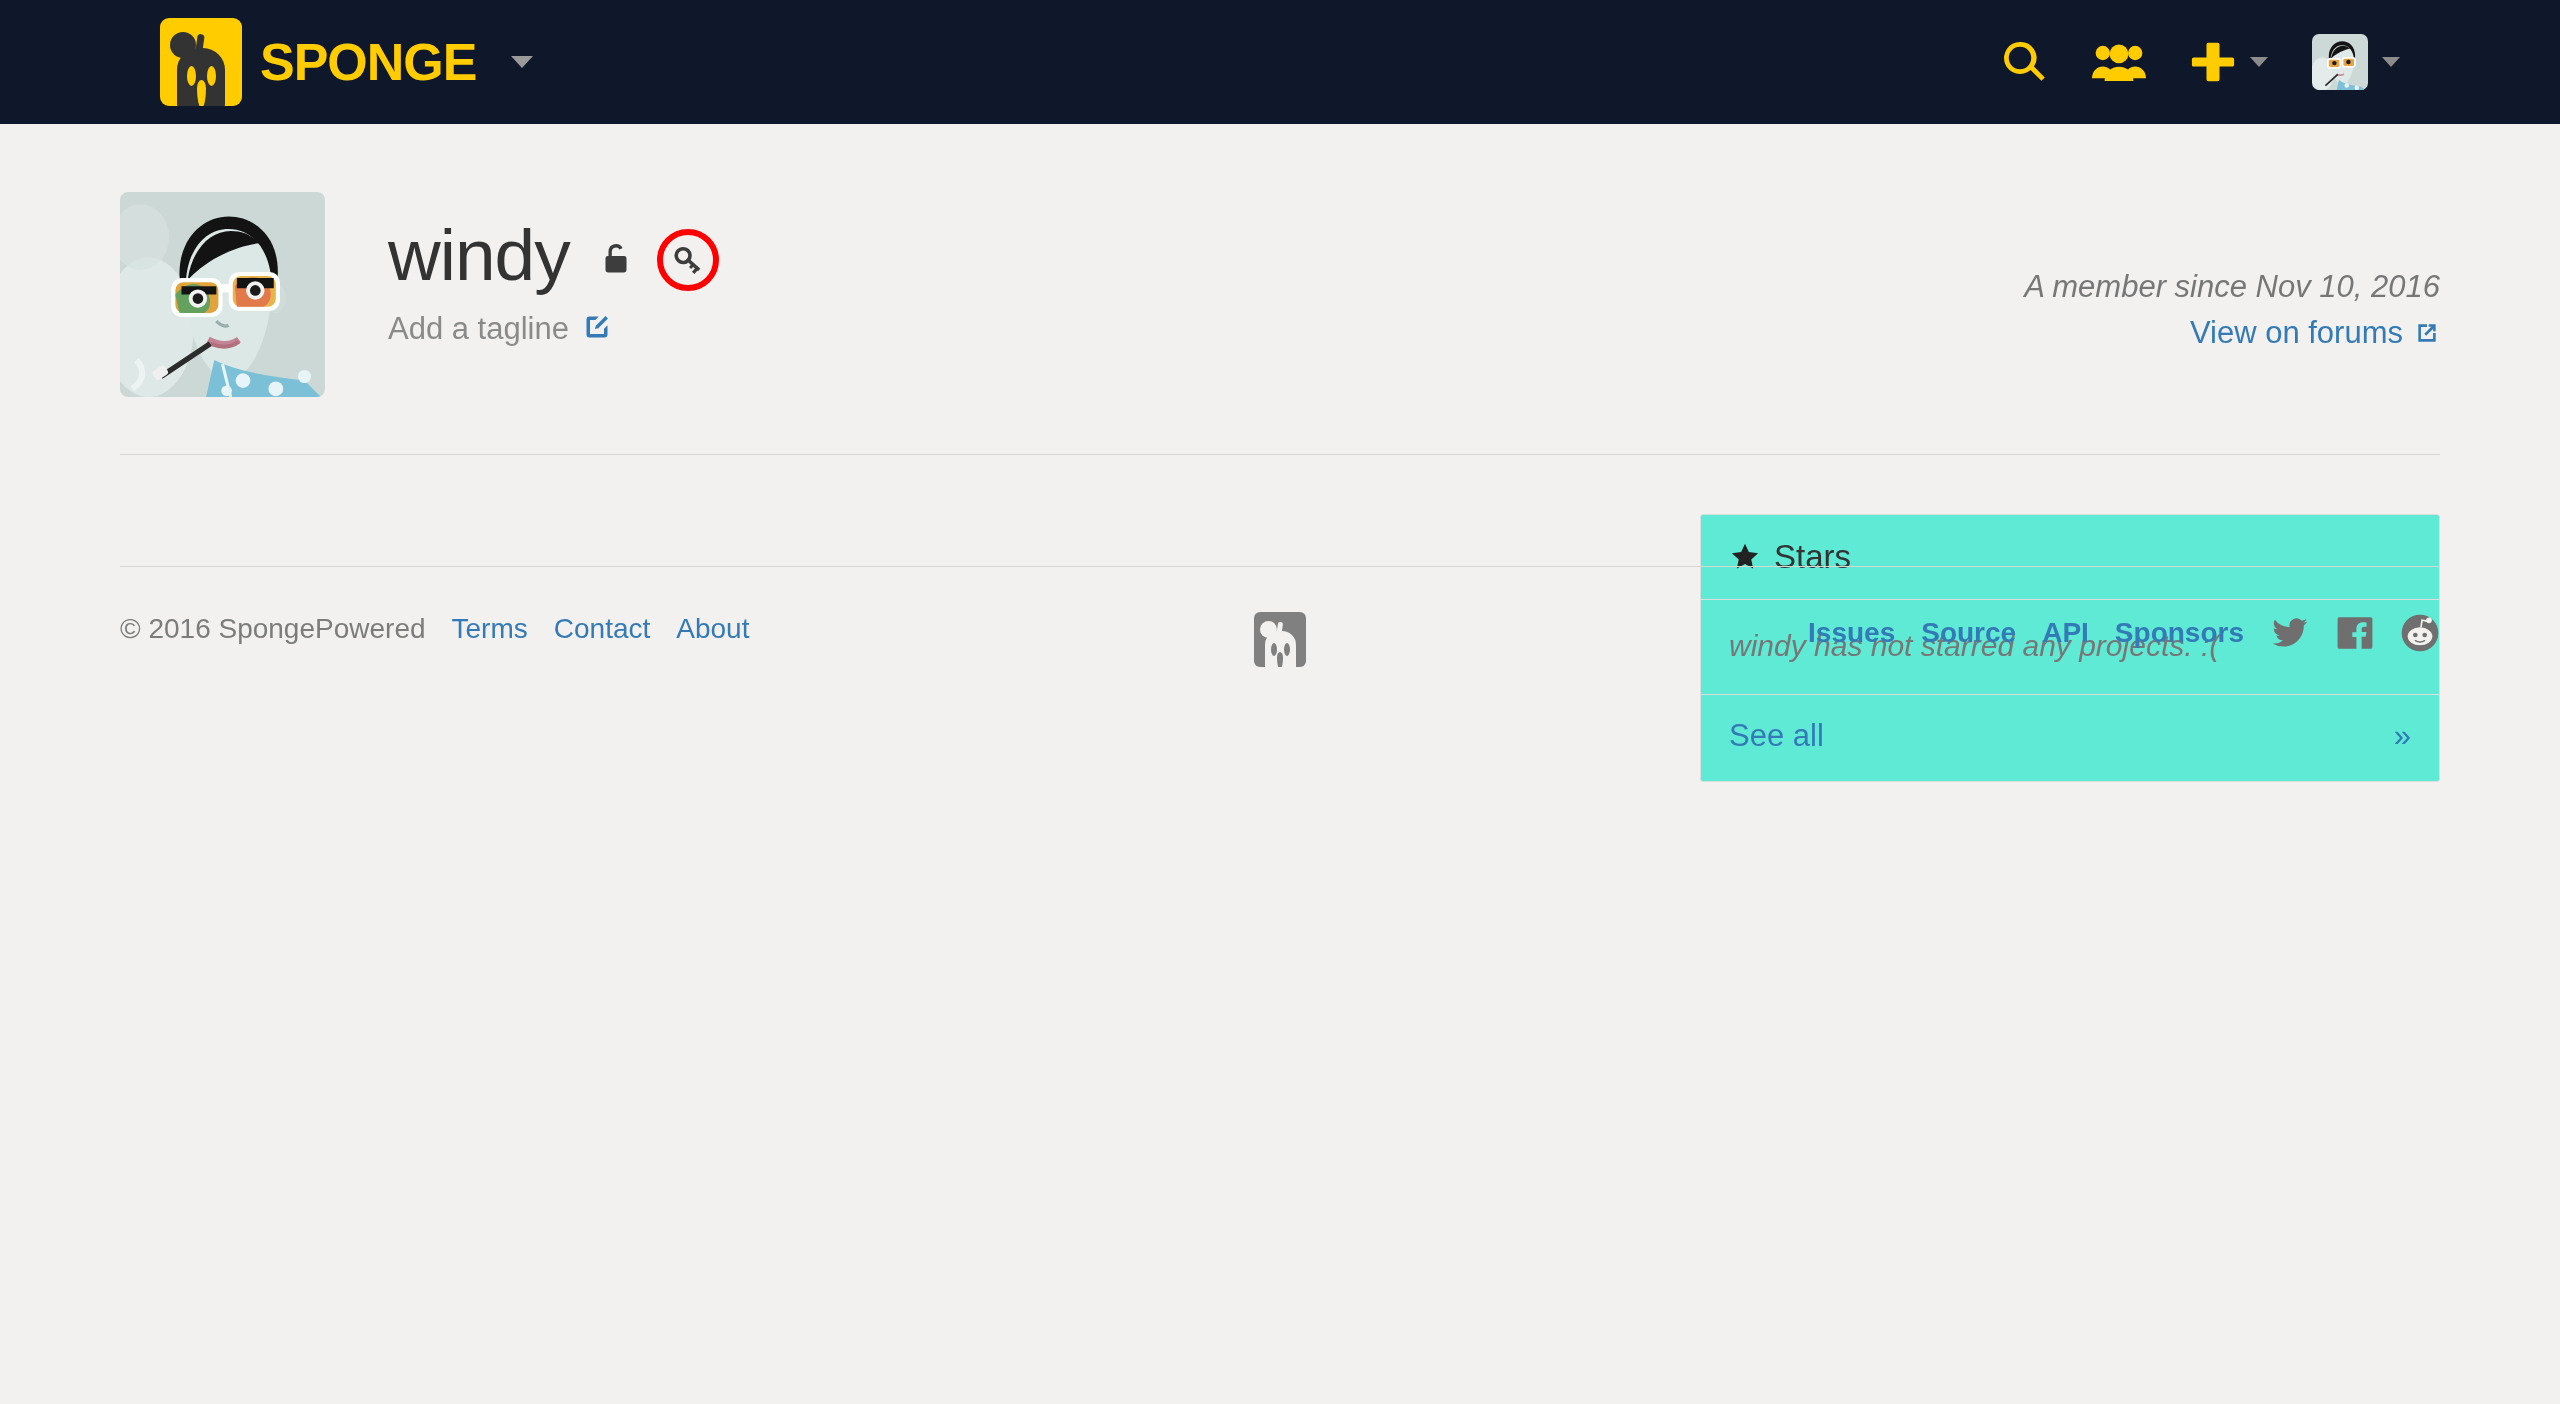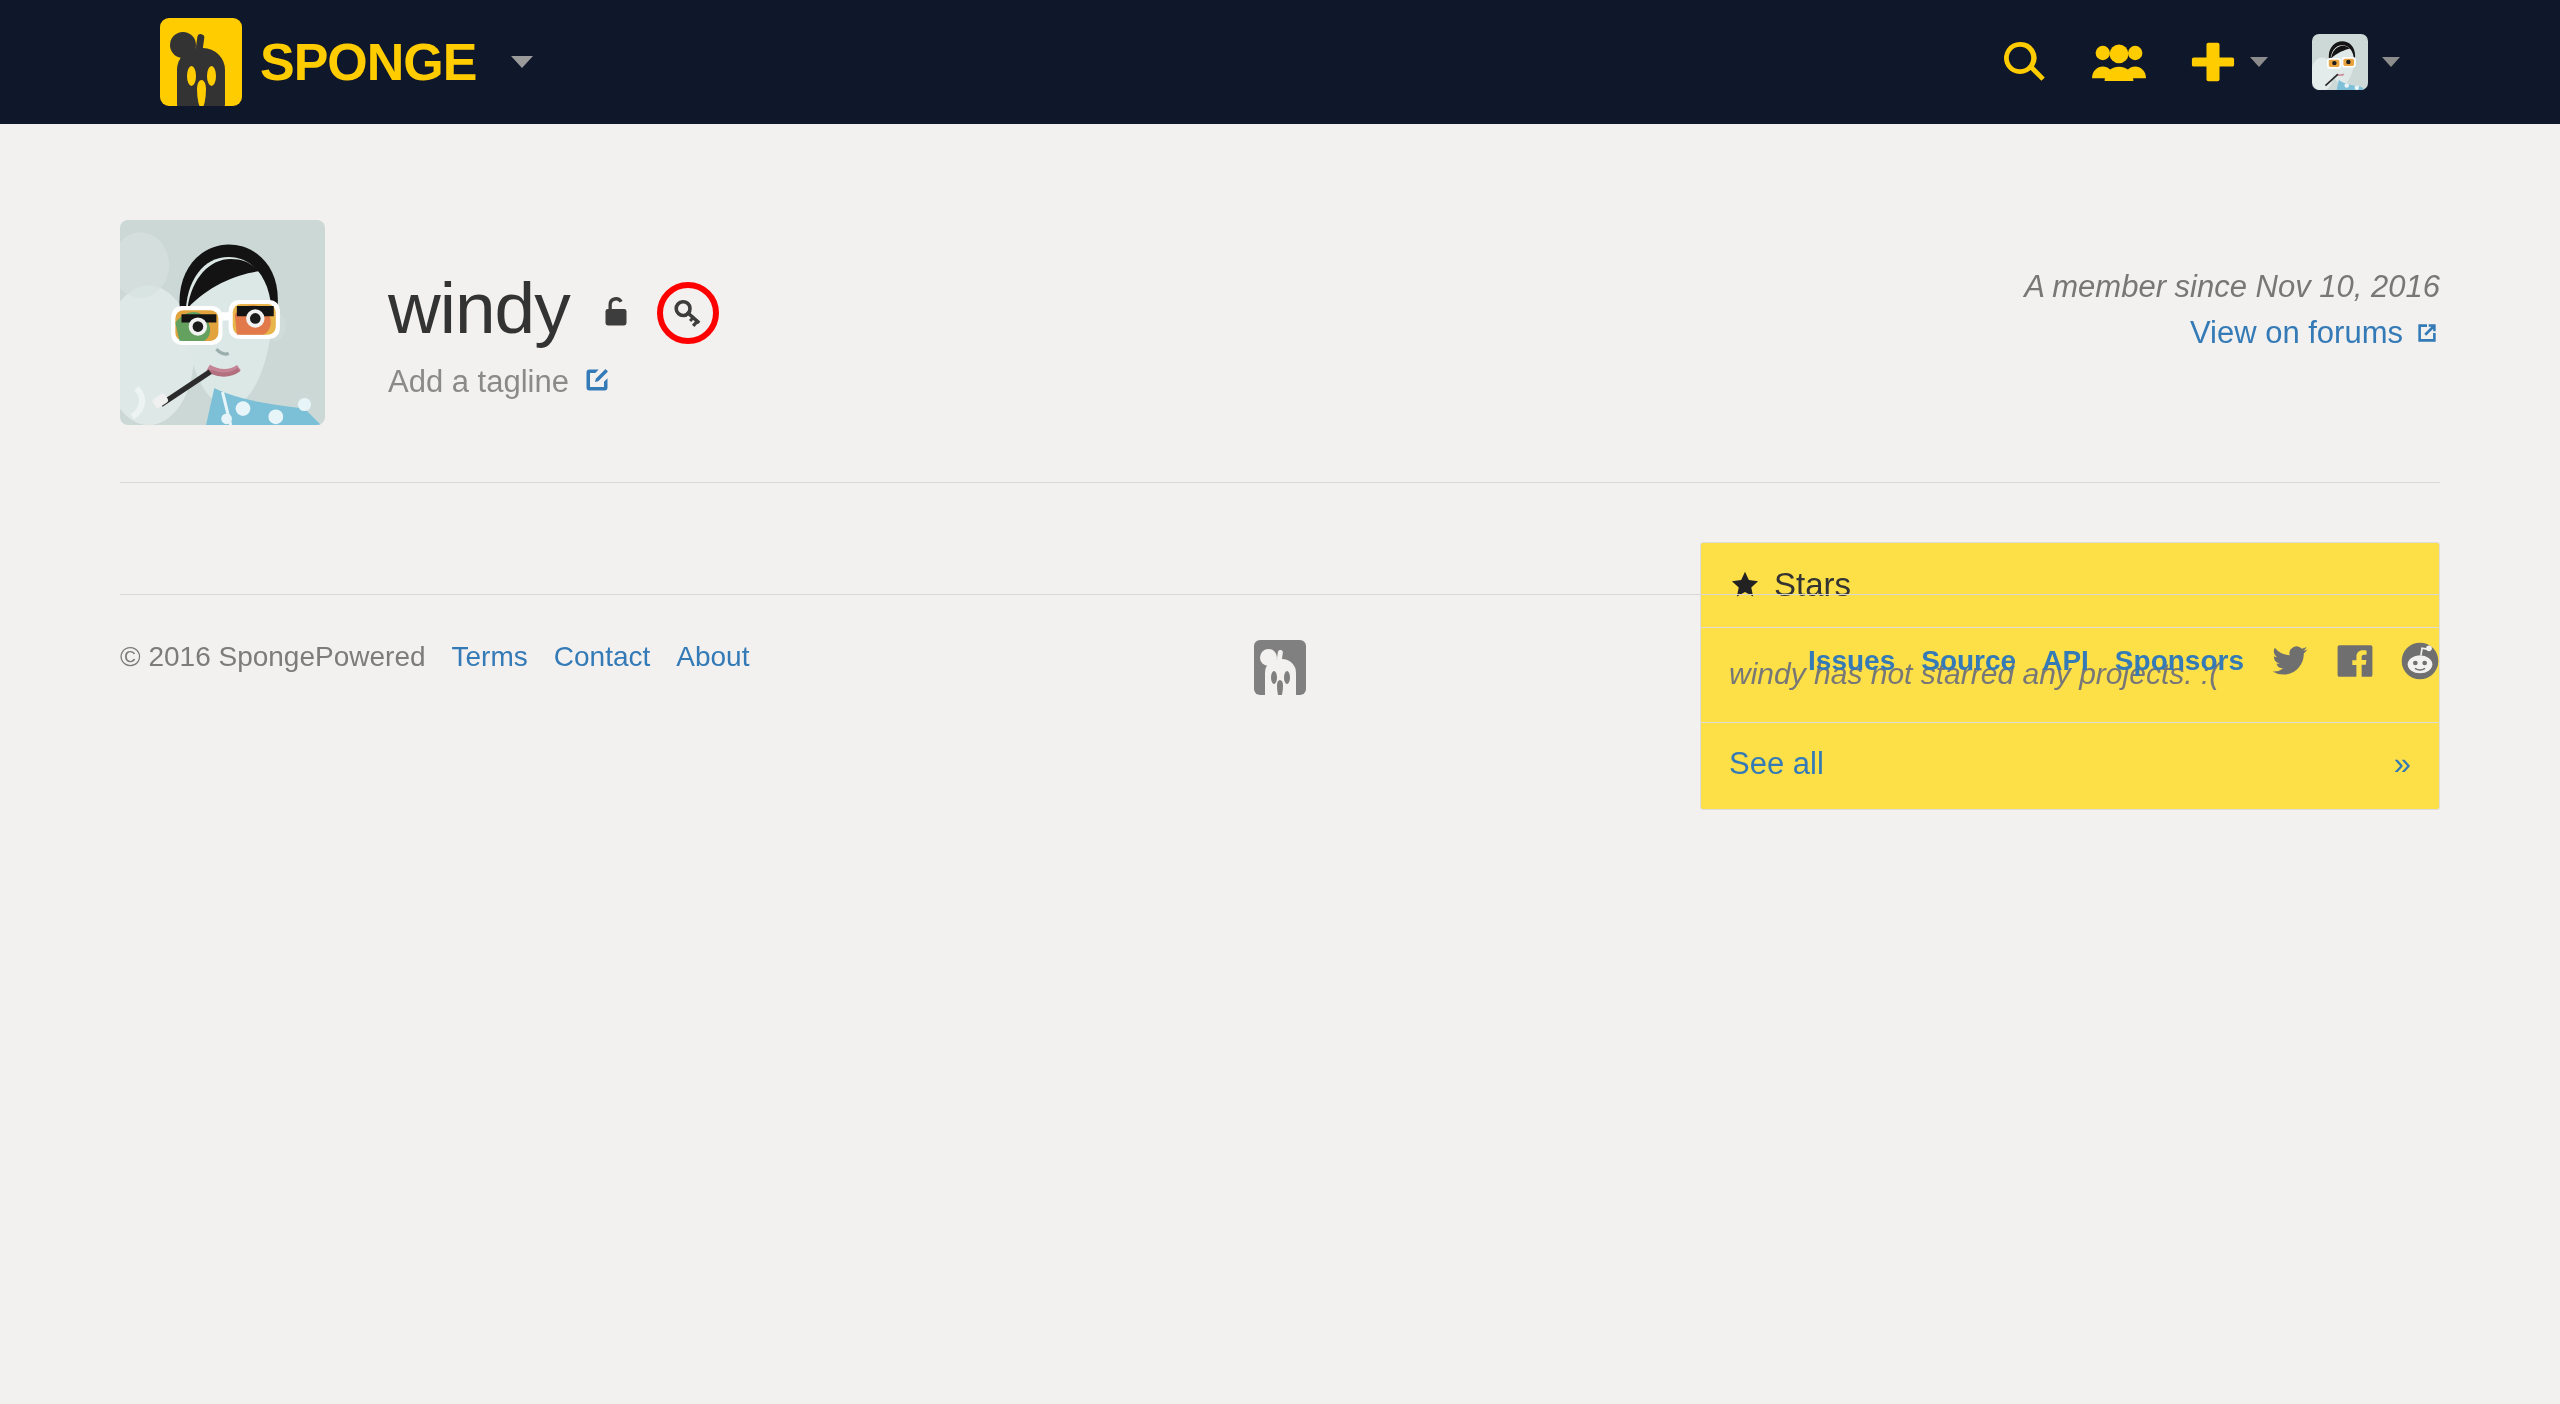--- a/index.html
+++ b/index.html
@@ -110,22 +110,22 @@
     overflow: hidden;
     display: block;
     flex: none;
   }
 
   
   .container { width: 2320px; margin: 0 auto; position: relative; }
 
   .profile {
     display: flex;
-    padding-top: 96px;
-    align-items: center;
+    padding-top: 68px;
+    align-items: flex-start;
     position: relative;
   }
   .avatar-lg {
     width: 205px; height: 205px;
     border-radius: 8px;
     overflow: hidden;
     flex: none;
   }
   .profile-info { margin-left: 63px; padding-top: 26px; }
   .name-row { display: flex; align-items: center; gap: 18px; }
@@ -186,21 +186,21 @@
     height: 1px;
     background: #d8d7d4;
     margin-top: 57px;
   }
 
   
   .main-grid { display: flex; margin-top: 59px; }
   .main-left { flex: 1; }
   .panel {
     width: 740px;
-    background: #fde047;
+    background: #5eead4;
     border: 1px solid #dddddd;
     border-radius: 3px;
   }
   .panel-head {
     padding: 23px 28px;
     border-bottom: 1px solid #dddddd;
     display: flex; align-items: center; gap: 13px;
   }
   .panel-title {
     font-size: 33px;

